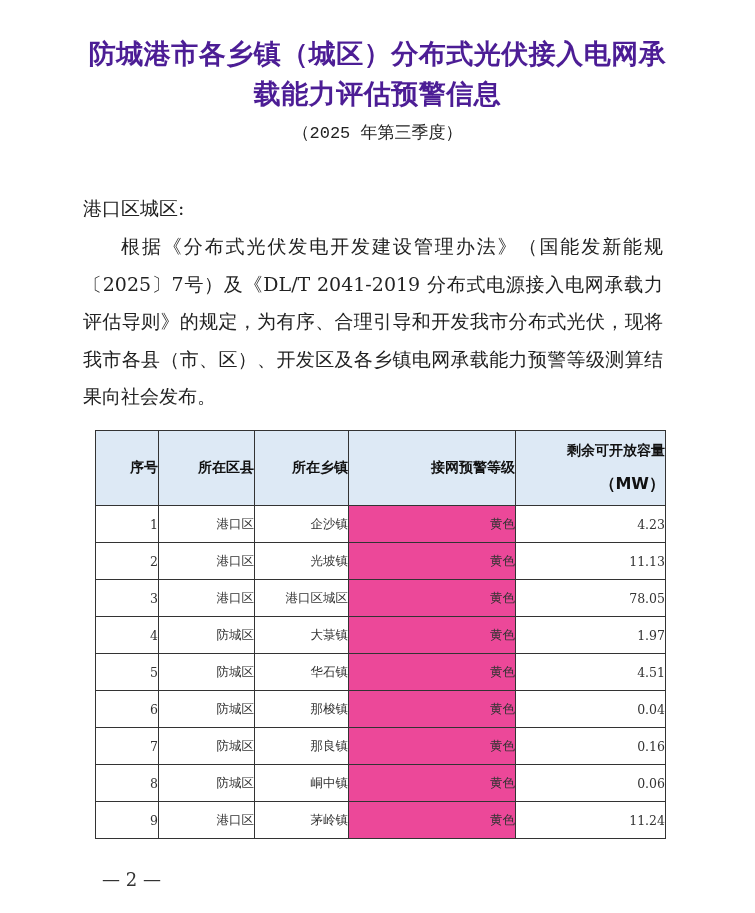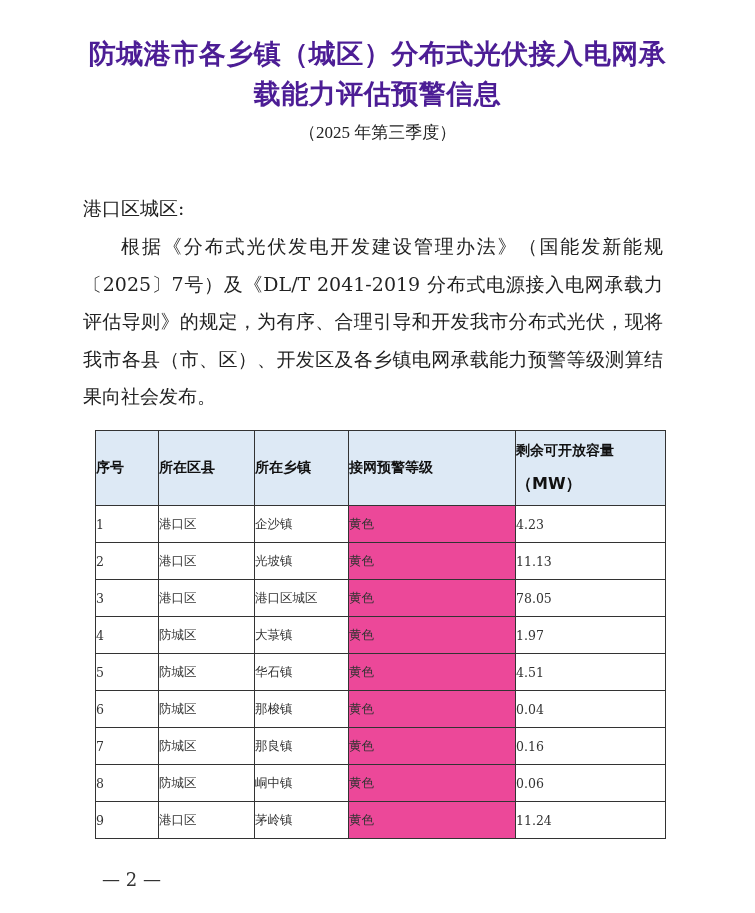--- a/index.html
+++ b/index.html
@@ -1,24 +1,24 @@
 <!DOCTYPE html>
 <html><head>
 <meta charset="utf-8">
 <style>
   html, body { margin:0; padding:0; background:#ffffff; }
   body { width:755px; height:913px; position:relative; overflow:hidden; color:#111; }
   .title { position:absolute; left:0; width:755px; text-align:center; font-family:Liberation Mono, monospace; font-weight:bold; font-size:27px; color:#4c1d95; letter-spacing:0.5px; }
   .t1 { top:36px; }
   .t2 { top:76px; }
-  .subtitle { position:absolute; top:121px; left:0; width:755px; text-align:center; font-family:Liberation Serif, serif; font-size:17px; color:#222; }
+  .subtitle { position:absolute; top:121px; left:0; width:755px; text-align:center; font-family:Liberation Mono, monospace; font-size:17px; color:#222; }
   .salute { position:absolute; left:83px; top:196px; font-family:"DejaVu Serif", serif; font-size:19px; color:#222; }
   .para { position:absolute; left:83px; top:228px; width:580px; font-family:"DejaVu Serif", serif; font-size:19px; line-height:37.5px; color:#222; text-align:justify; text-indent:38px; }
   table.grid { position:absolute; left:95px; top:430px; border-collapse:collapse; font-family:"DejaVu Serif", serif; }
-  table.grid td, table.grid th { border:1.5px solid #333; text-align:left; padding:0; }
+  table.grid td, table.grid th { border:1.5px solid #333; text-align:right; padding:0; }
   table.grid th { background:#dde9f5; height:74px; font-family:"DejaVu Sans", sans-serif; font-weight:bold; font-size:14px; color:#111; }
   table.grid th .l2 { display:block; margin-top:14px; font-size:16px; }
   table.grid td { height:36px; font-size:12.5px; color:#333; background:#fff; }
   table.grid td.warn { background:#ec4899; }
   .c1 { width:62px; } .c2 { width:95px; } .c3 { width:93px;margin-top:38px; } .c4 { width:166px; } .c5 { width:149px; }
   .pageno { position:absolute; left:102px; top:869px; font-family:"DejaVu Serif", serif; font-size:18px; color:#333; }
 </style>
 </head>
 <body>
 

